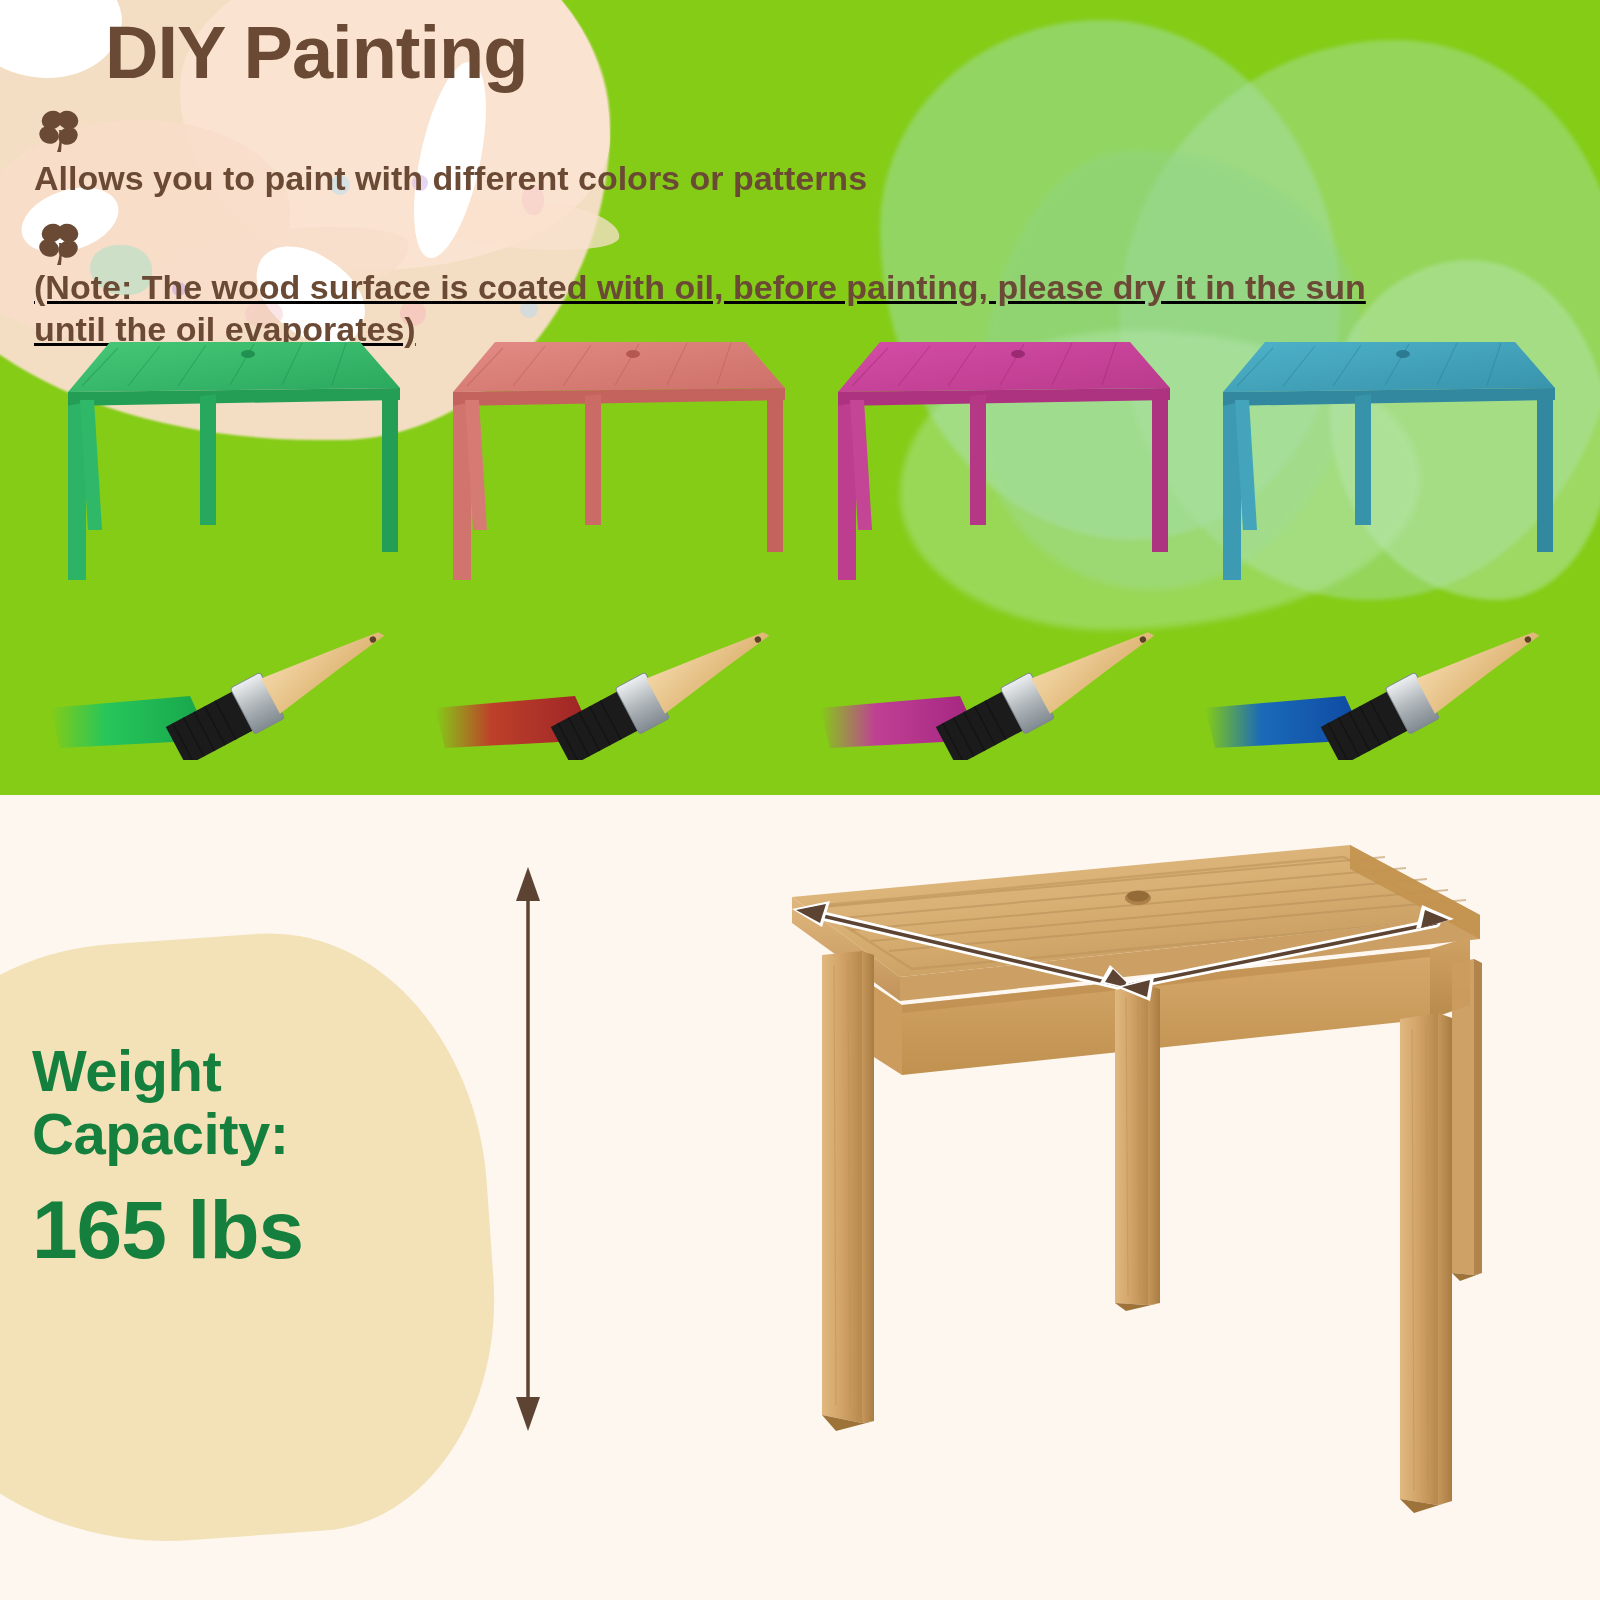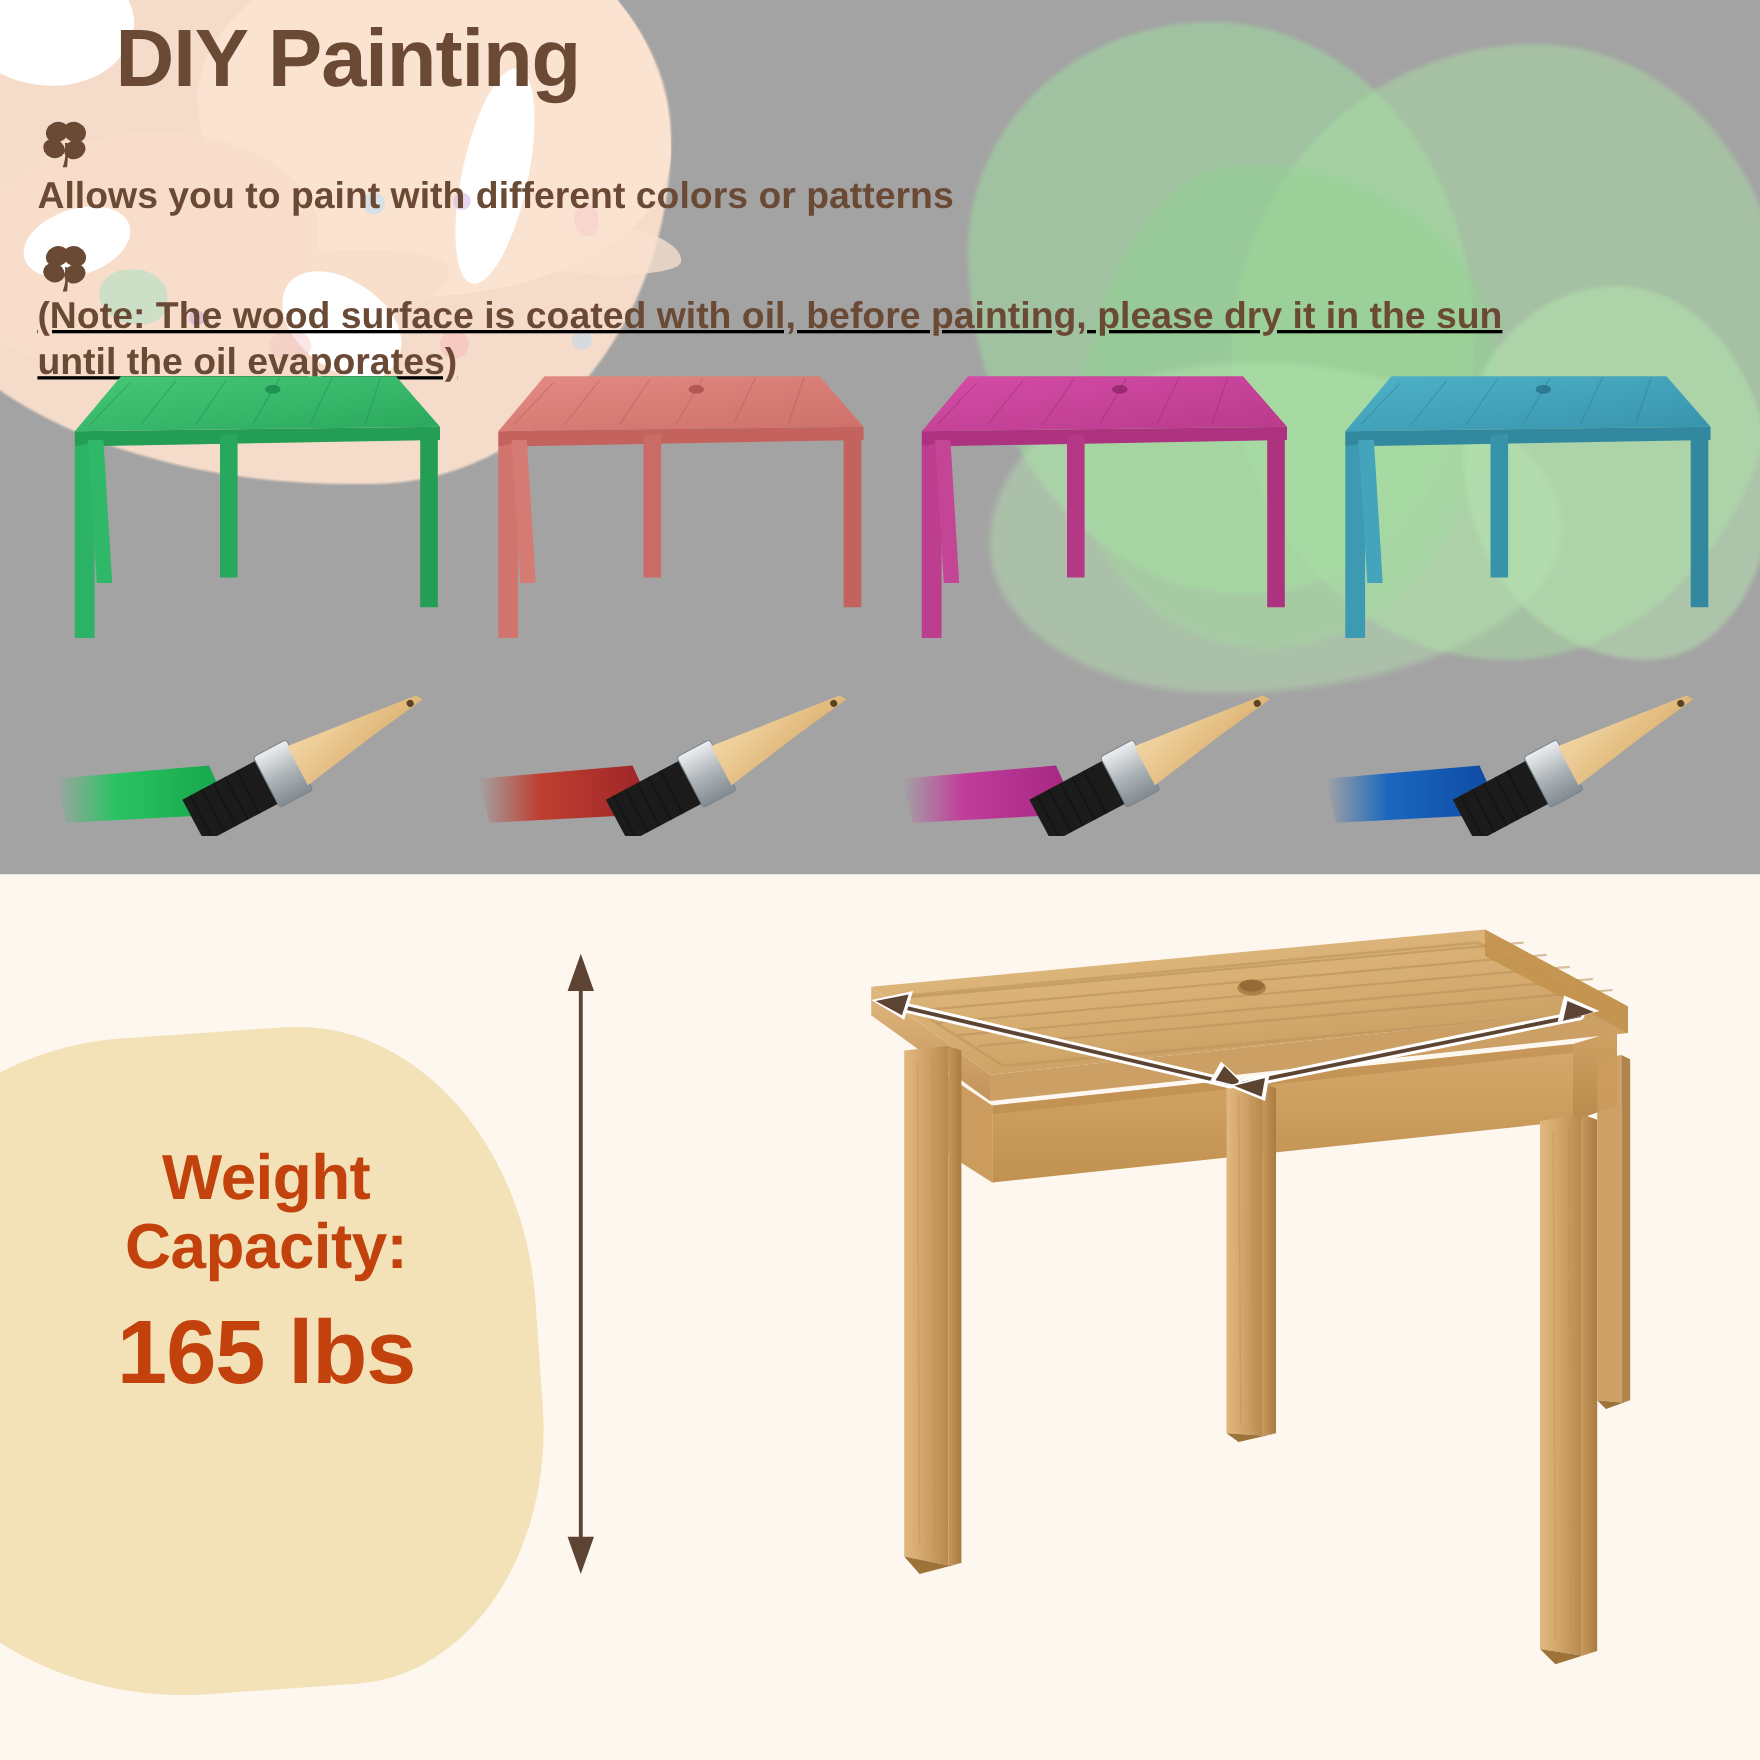--- a/index.html
+++ b/index.html
@@ -6,21 +6,21 @@
   html,body { width:1600px; height:1600px; overflow:hidden; }
   body {
     font-family: "Liberation Sans", sans-serif;
     background:#ffffff;
     position:relative;
   }
 
   
   #top-section{
     position:absolute; left:0; top:0; width:1600px; height:795px;
-    background:#a3a3a3; overflow:hidden;
+    background:#84cc16; overflow:hidden;
   }
 
   
   .peach-splash{ position:absolute; pointer-events:none; }
   #peach-main{
     left:-90px; top:-120px; width:700px; height:560px;
     background:#fae0cd;
     border-radius:48% 52% 40% 60% / 55% 45% 58% 42%;
     filter:blur(1px);
     opacity:.95;
@@ -131,22 +131,21 @@
     background:#fdf7f0; overflow:hidden;
   }
   #weight-blob{
     position:absolute; left:-130px; top:145px; width:620px; height:600px;
     background:#f3e2b8;
     border-radius:42% 34% 30% 48% / 40% 44% 40% 46%;
     transform:rotate(-4deg);
   }
   #weight-text{
     position:absolute; left:32px; top:245px; width:420px;
-    color:#c2410c;
-    text-align:center;
+    color:#15803d;
   }
   #weight-label{
     font-size:58px; font-weight:700; line-height:1.08; letter-spacing:-0.5px;
   }
   #weight-value{
     margin-top:18px; font-size:82px; font-weight:700; letter-spacing:-1px;
   }
 
   
   #main-table-wrap{

